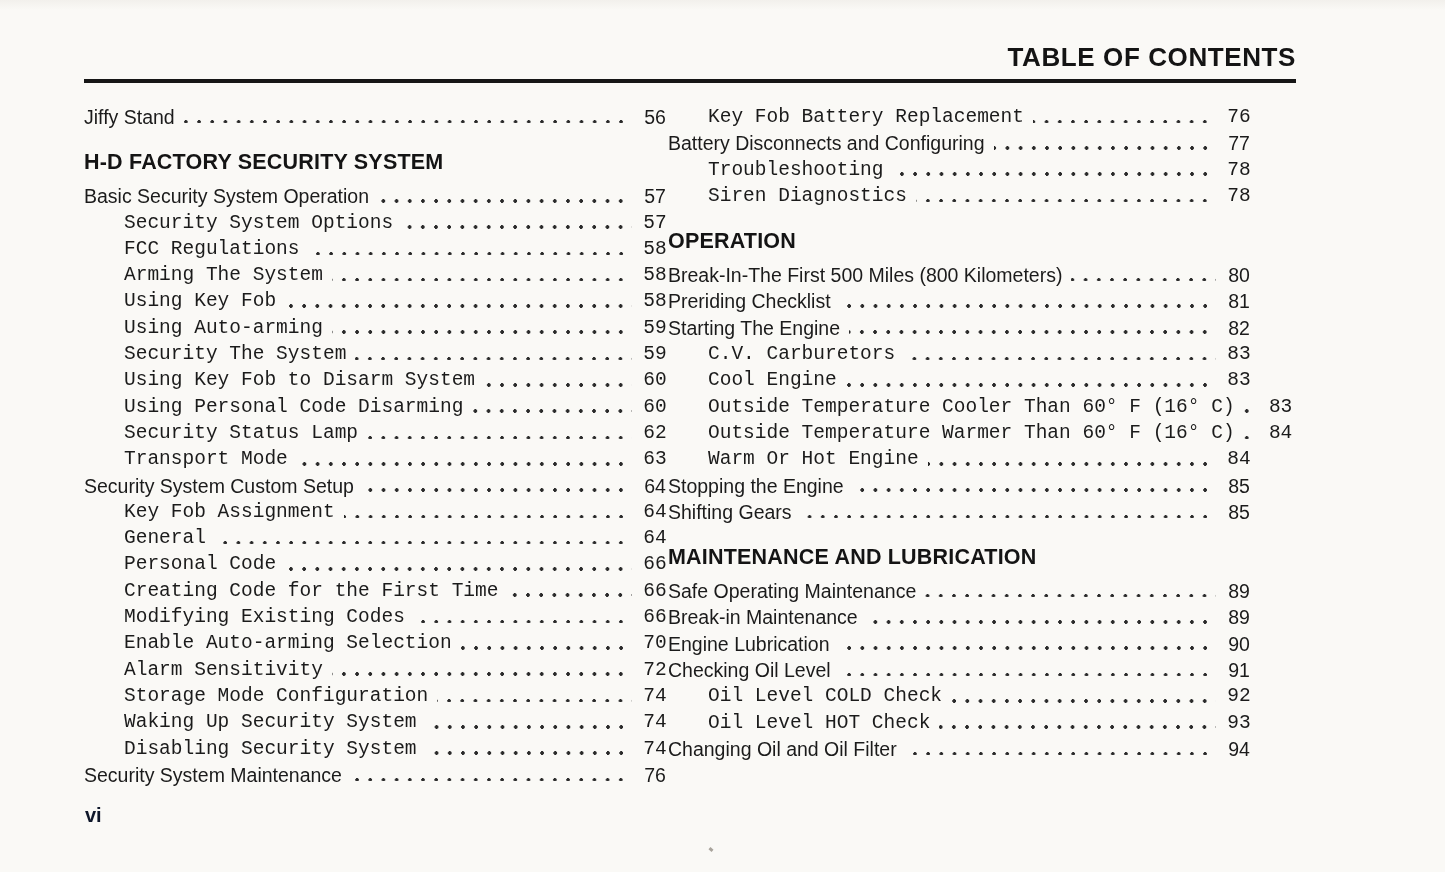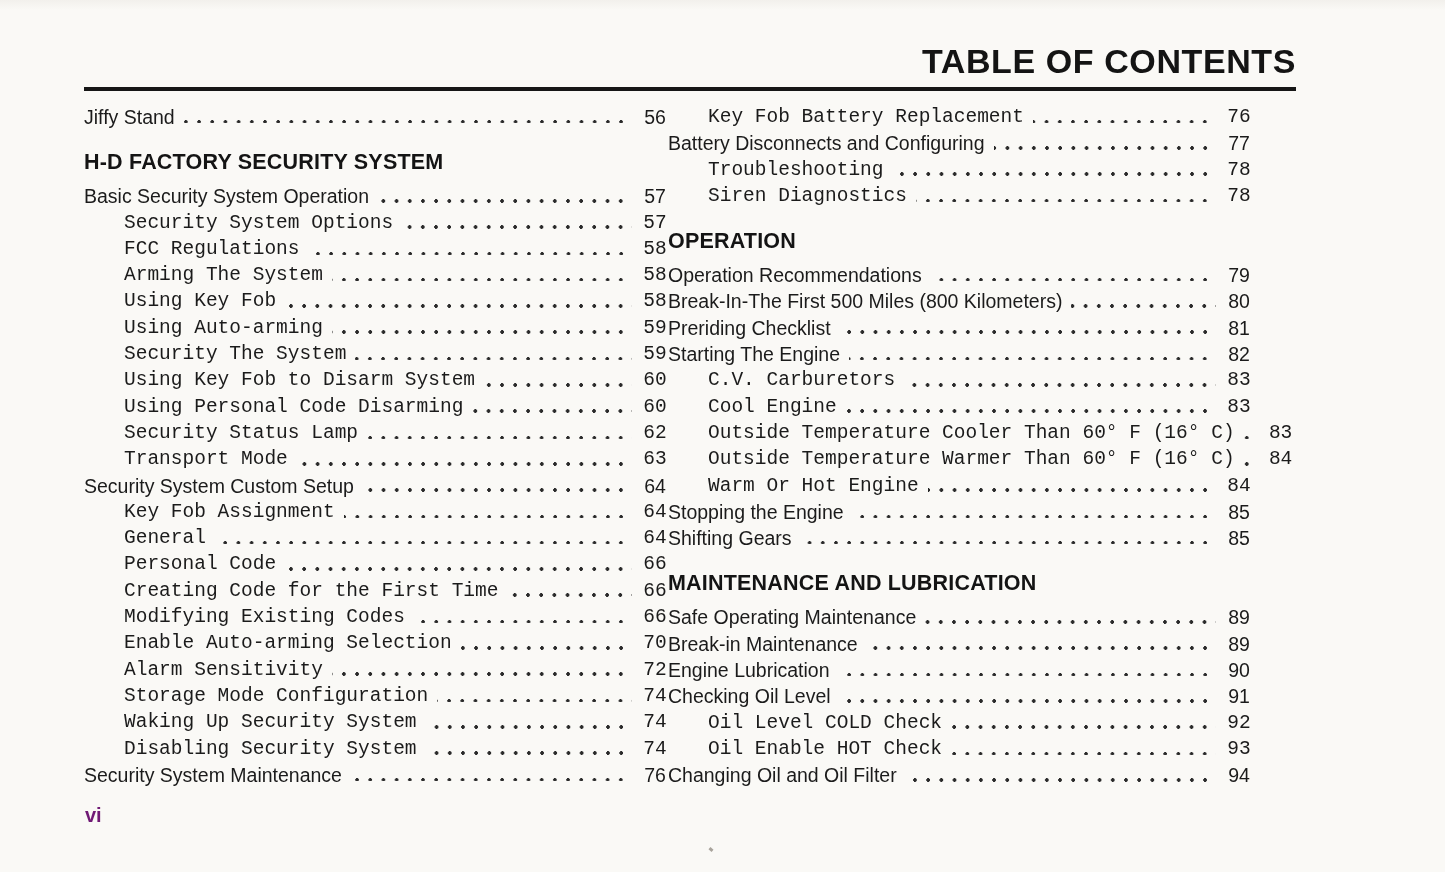--- a/index.html
+++ b/index.html
@@ -20,21 +20,21 @@
   }
   .header {
     position: absolute;
     left: 84px;
     width: 1212px;
     top: 42px;
   }
   .page-title {
     margin: 0;
     text-align: right;
-    font-size: 34px;
+    font-size: 26px;
     font-weight: 700;
     letter-spacing: 0.6px;
     color: #141414;
   }
   .title-rule {
     height: 3.5px;
     background: #161616;
     margin-top: 6px;
   }
   .columns {
@@ -80,21 +80,21 @@
   .toc-page {
     flex: 0 0 26px;
     text-align: center;
   }
   .footer {
     position: absolute;
     left: 85px;
     top: 804px;
     font-size: 20px;
     font-weight: 700;
-    color: #701a75;
+    color: #0f172a;
   }
   .speck {
     position: absolute;
     left: 709px;
     top: 848px;
     width: 4px;
     height: 3px;
     background: #a9a49c;
     transform: rotate(40deg);
   }
@@ -250,25 +250,20 @@
           <span class="toc-leader"></span>
           <span class="toc-page">78</span>
         </div>
         <div class="toc-row indent-1">
           <span class="toc-label">Siren Diagnostics</span>
           <span class="toc-leader"></span>
           <span class="toc-page">78</span>
         </div>
         <div class="toc-heading">OPERATION</div>
         <div class="toc-row indent-0">
-          <span class="toc-label">Operation Recommendations</span>
-          <span class="toc-leader"></span>
-          <span class="toc-page">79</span>
-        </div>
-        <div class="toc-row indent-0">
           <span class="toc-label">Break-In-The First 500 Miles (800 Kilometers)</span>
           <span class="toc-leader"></span>
           <span class="toc-page">80</span>
         </div>
         <div class="toc-row indent-0">
           <span class="toc-label">Preriding Checklist</span>
           <span class="toc-leader"></span>
           <span class="toc-page">81</span>
         </div>
         <div class="toc-row indent-0">
@@ -331,21 +326,21 @@
           <span class="toc-label">Checking Oil Level</span>
           <span class="toc-leader"></span>
           <span class="toc-page">91</span>
         </div>
         <div class="toc-row indent-1">
           <span class="toc-label">Oil Level COLD Check</span>
           <span class="toc-leader"></span>
           <span class="toc-page">92</span>
         </div>
         <div class="toc-row indent-1">
-          <span class="toc-label">Oil Enable HOT Check</span>
+          <span class="toc-label">Oil Level HOT Check</span>
           <span class="toc-leader"></span>
           <span class="toc-page">93</span>
         </div>
         <div class="toc-row indent-0">
           <span class="toc-label">Changing Oil and Oil Filter</span>
           <span class="toc-leader"></span>
           <span class="toc-page">94</span>
         </div>
       </div>
   </div>

